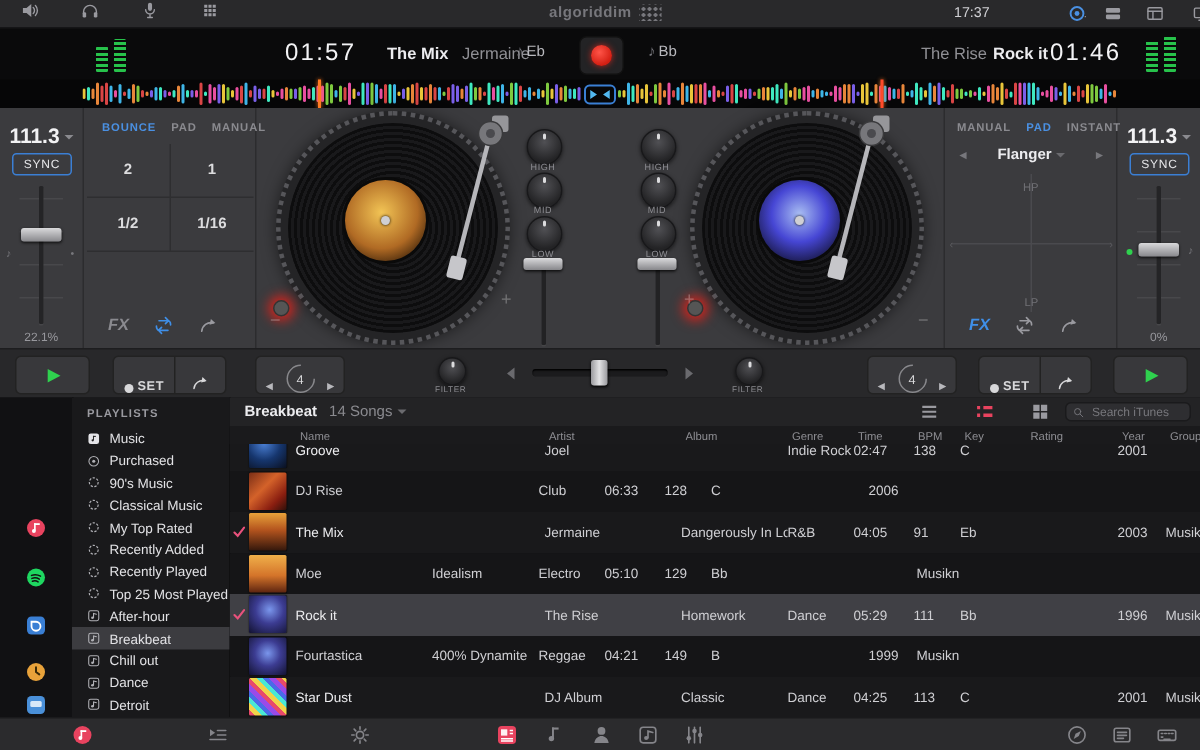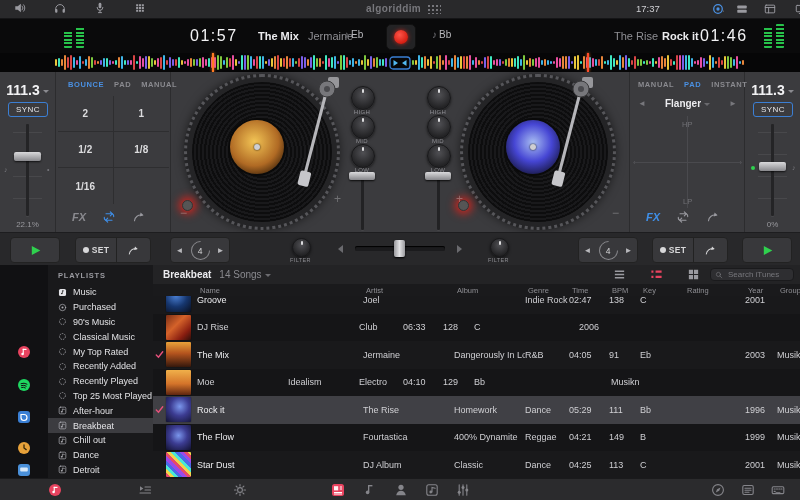--- a/index.html
+++ b/index.html
@@ -77,21 +77,21 @@
   .knob{position:absolute;border-radius:50%;background:radial-gradient(circle at 50% 35%,#505054,#232325 72%);border:1px solid #18181a;box-shadow:0 1px 3px rgba(0,0,0,.6)}
   .knob::after{content:"";position:absolute;left:50%;top:2px;width:2px;height:4px;margin-left:-1px;background:#dcdcde;border-radius:1px}
   .klabel{position:absolute;font-size:6px;letter-spacing:.4px;color:#8e8e93;text-align:center}
   .ftrack{position:absolute;width:3px;background:#222224;border-radius:1px;box-shadow:0 1px 0 rgba(255,255,255,.05)}
   .fhandle{position:absolute;width:26px;height:8px;border-radius:2px;background:linear-gradient(#dadadc,#87878b);box-shadow:0 1px 2px rgba(0,0,0,.8)}
   
   #transport{left:0;top:232px;width:800px;height:33px;background:#28282a;border-top:1px solid #1d1d1f;border-bottom:1px solid #0a0a0a}
   .tbtn{position:absolute;top:4px;height:24px;background:#38383b;border:1px solid #222;border-radius:4px;display:flex;align-items:center;justify-content:center}
   .tbtn .ic{width:13px;height:13px}
   .setpair{display:flex;align-items:stretch}
-  .setpair>div{display:flex;align-items:center;justify-content:center}
+  .setpair>div{display:flex;align-items:flex-end;justify-content:center}
   .setlbl{font-size:8.5px;font-weight:bold;color:#d8d8da;letter-spacing:.4px}
   .setdot{width:6px;height:6px;border-radius:50%;background:#d8d8da;margin-right:3px}
   .pdiv{width:1px;background:#222;align-self:stretch}
   .looparr{font-size:8px;color:#b8b8bc}
   .loopnum{width:17px;height:17px;border:1.2px solid #88888c;border-top-color:transparent;border-radius:50%;color:#d8d8da;font-size:8.5px;display:flex;align-items:center;justify-content:center;transform:rotate(45deg)}
   .loopnum b{transform:rotate(-45deg);font-weight:normal}
   .flabel{position:absolute;font-size:5.5px;color:#8a8a8f;letter-spacing:.4px}
   .xarr{position:absolute;top:12px;width:0;height:0;border-top:4px solid transparent;border-bottom:4px solid transparent}
   #xtrack{position:absolute;left:355px;top:13px;width:90px;height:5px;background:#1b1b1d;border-radius:2px;box-shadow:inset 0 1px 1px #000}
   #xhandle{position:absolute;left:394px;top:7px;width:11px;height:17px;border-radius:2px;background:linear-gradient(90deg,#9a9a9e,#e2e2e4,#9a9a9e);box-shadow:0 1px 2px #000}
@@ -487,21 +487,20 @@
     <div class="abs" style="left:56px;top:0;width:114px;height:160px">
       <div class="ptabs" id="padtabs">
           <span class="on">BOUNCE</span>
           <span>PAD</span>
           <span>MANUAL</span>
         </div>
       <div id="padgrid">
           <div>2</div>
           <div>1</div>
           <div>1/2</div>
-          <div>1/8</div>
           <div>1/16</div>
         </div>
       <div class="fxrow">
         <span class="fxtext">FX</span>
         <span class="ic blueic">
             <svg viewBox="0 0 14 14" fill="currentColor">
               <path d="M4 3.8h5.5a2.2 2.2 0 0 1 2.2 2.2v.6M10 10.2H4.5a2.2 2.2 0 0 1-2.2-2.2v-.6" fill="none" stroke="currentColor" stroke-width="1.1" stroke-linecap="round"></path>
               <path d="M8.3 1.8l2 2-2 2M5.7 8.2l-2 2 2 2" fill="none" stroke="currentColor" stroke-width="1.1" stroke-linecap="round"></path>
             </svg>
           </span>
@@ -943,21 +942,21 @@
             <div class="rcell" style="width: 61px;"></div>
             <div class="rcell" style="width: 32px;">2003</div>
             <div class="rcell" style="flex: 1 1 0%;">Musikn</div>
           </div>
           <div class="trow">
             <span class="rcheck"></span>
             <div class="rart art3"></div>
             <div class="rcell" style="width: 91px;">Moe</div>
             <div class="rcell" style="width: 71px;">Idealism</div>
             <div class="rcell" style="width: 44px;">Electro</div>
-            <div class="rcell" style="width: 40px;">04:10</div>
+            <div class="rcell" style="width: 40px;">05:10</div>
             <div class="rcell" style="width: 31px;">129</div>
             <div class="rcell" style="width: 44px;">Bb</div>
             <div class="rcell" style="width: 61px;"></div>
             <div class="rcell" style="width: 32px;"></div>
             <div class="rcell" style="flex: 1 1 0%;">Musikn</div>
           </div>
           <div class="trow sel">
             <span class="rcheck">
               <span class="ic ">
                 <svg viewBox="0 0 14 14" fill="currentColor">
@@ -973,21 +972,20 @@
             <div class="rcell" style="width: 40px;">05:29</div>
             <div class="rcell" style="width: 31px;">111</div>
             <div class="rcell" style="width: 44px;">Bb</div>
             <div class="rcell" style="width: 61px;"></div>
             <div class="rcell" style="width: 32px;">1996</div>
             <div class="rcell" style="flex: 1 1 0%;">Musikn</div>
           </div>
           <div class="trow">
             <span class="rcheck"></span>
             <div class="rart art5"></div>
-            <div class="rcell nm" style="width: 166px;">The Flow</div>
             <div class="rcell" style="width: 91px;">Fourtastica</div>
             <div class="rcell" style="width: 71px;">400% Dynamite</div>
             <div class="rcell" style="width: 44px;">Reggae</div>
             <div class="rcell" style="width: 40px;">04:21</div>
             <div class="rcell" style="width: 31px;">149</div>
             <div class="rcell" style="width: 44px;">B</div>
             <div class="rcell" style="width: 61px;"></div>
             <div class="rcell" style="width: 32px;">1999</div>
             <div class="rcell" style="flex: 1 1 0%;">Musikn</div>
           </div>

